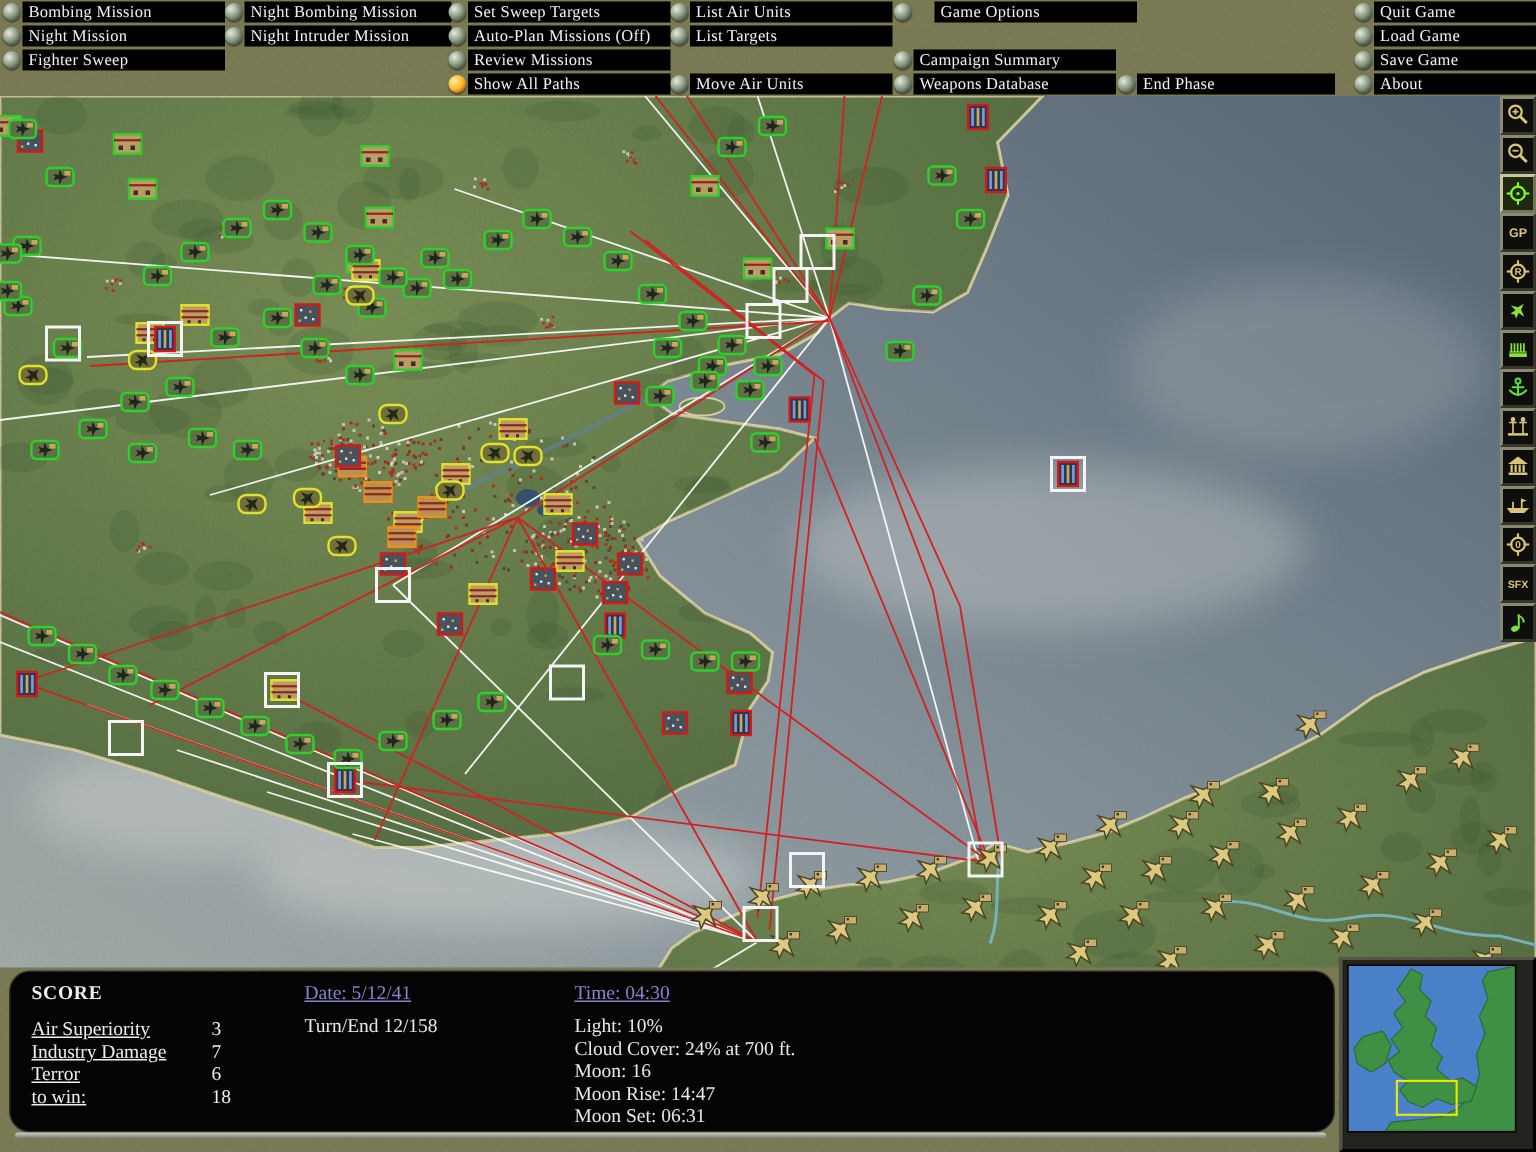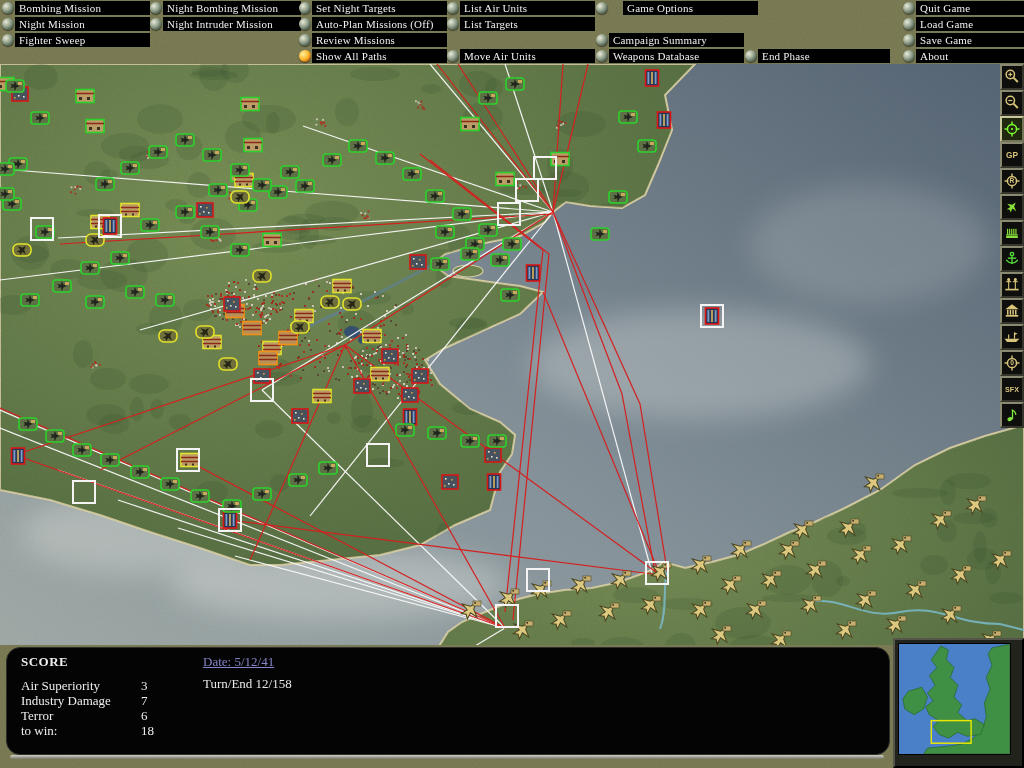--- a/index.html
+++ b/index.html
@@ -23,21 +23,21 @@
   .tool.active{background:#20280f;border-color:#c8c89a;}
   
   .bottomstrip{position:absolute;left:0;top:645px;width:946px;height:123px;z-index:50;background:#7f7f58;overflow:hidden;}
   .panel{position:absolute;left:6px;top:2px;width:882px;height:106px;background:#040404;
          border-radius:14px;border:1px solid #2e2e2a;}
   .panel-underline{position:absolute;left:10px;top:110px;width:874px;height:4px;border-radius:3px;
          background:linear-gradient(#d0d0c8,#76766a);}
   .score-col{position:absolute;left:14px;top:6px;color:#eee;font-size:13px;}
   .score-title{font-weight:bold;letter-spacing:.5px;margin-bottom:8px;}
   .srow{height:15px;line-height:15px;}
-  .srow .lbl{display:inline-block;width:120px;}
+  .srow .lbl{display:inline-block;width:120px;text-decoration:underline;}
   .date-col{position:absolute;left:196px;top:6px;font-size:13px;}
   .time-col{position:absolute;left:376px;top:6px;font-size:13px;}
   .purple{color:#8585c9;text-decoration:underline;}
   .irow{height:15px;line-height:15px;color:#e8e8e8;}
   .date-col .turn{margin-top:6px;color:#e8e8e8;}
   .time-col .first-gap{height:6px;}
   
   .minimap{position:absolute;left:893px;top:638px;width:121px;height:120px;z-index:55;
            background:#23231d;border:2px outset #55554a;padding:3px;}
   .minimap svg{display:block;border:1px solid #000;}
@@ -1953,21 +1953,21 @@
       <div class="mbtn" style="left:15px;top:1px;width:131px">Bombing Mission</div>
       <div class="sph" style="left:2px;top:18px"></div>
       <div class="mbtn" style="left:15px;top:17px;width:131px">Night Mission</div>
       <div class="sph" style="left:2px;top:34px"></div>
       <div class="mbtn" style="left:15px;top:33px;width:131px">Fighter Sweep</div>
       <div class="sph" style="left:150px;top:2px"></div>
       <div class="mbtn" style="left:163px;top:1px;width:134px">Night Bombing Mission</div>
       <div class="sph" style="left:150px;top:18px"></div>
       <div class="mbtn" style="left:163px;top:17px;width:134px">Night Intruder Mission</div>
       <div class="sph" style="left:299px;top:2px"></div>
-      <div class="mbtn" style="left:312px;top:1px;width:131px">Set Night Targets</div>
+      <div class="mbtn" style="left:312px;top:1px;width:131px">Set Sweep Targets</div>
       <div class="sph" style="left:299px;top:18px"></div>
       <div class="mbtn" style="left:312px;top:17px;width:131px">Auto-Plan Missions (Off)</div>
       <div class="sph" style="left:299px;top:34px"></div>
       <div class="mbtn" style="left:312px;top:33px;width:131px">Review Missions</div>
       <div class="sph lit" style="left:299px;top:50px"></div>
       <div class="mbtn" style="left:312px;top:49px;width:131px">Show All Paths</div>
       <div class="sph" style="left:447px;top:2px"></div>
       <div class="mbtn" style="left:460px;top:1px;width:131px">List Air Units</div>
       <div class="sph" style="left:447px;top:18px"></div>
       <div class="mbtn" style="left:460px;top:17px;width:131px">List Targets</div>
@@ -2135,20 +2135,31 @@
             <div class="srow"><span class="lbl">Air Superiority</span><span class="val">3</span></div>
             <div class="srow"><span class="lbl">Industry Damage</span><span class="val">7</span></div>
             <div class="srow"><span class="lbl">Terror</span><span class="val">6</span></div>
             <div class="srow"><span class="lbl">to win:</span><span class="val">18</span></div>
           </div>
       </div>
       <div class="date-col">
         <div class="purple">Date: 5/12/41</div>
         <div class="turn">Turn/End 12/158</div>
       </div>
+      <div class="time-col">
+        <div class="purple">Time: 04:30</div>
+        <div class="first-gap"></div>
+        <div id="info-rows">
+            <div class="irow">Light: 10%</div>
+            <div class="irow">Cloud Cover: 24% at 700 ft.</div>
+            <div class="irow">Moon: 16</div>
+            <div class="irow">Moon Rise: 14:47</div>
+            <div class="irow">Moon Set: 06:31</div>
+          </div>
+      </div>
     </div>
     <div class="panel-underline"></div>
   </div>
 
   <div class="minimap" id="minimap">
       <svg width="111" height="110" viewBox="0 0 117 112" preserveAspectRatio="none">
         <rect width="117" height="112" fill="#4a80c8"></rect>
         <path d="M98,4 L117,0 L117,112 L26,112 L30,106 L52,104 L66,102 L78,96 L88,86 L92,74 L90,60 L96,46 L92,34 L98,22 L94,10 Z" fill="#3f9045" stroke="#2a6a30" stroke-width="0.8"></path>
         <path d="M44,2 L52,6 L50,16 L58,24 L54,34 L62,42 L58,54 L66,62 L62,70 L72,78 L80,76 L90,82 L86,92 L72,94 L62,90 L52,96 L42,92 L36,84 L42,78 L32,72 L28,64 L36,58 L30,50 L38,42 L32,32 L40,24 L34,16 L40,8 Z" fill="#3f9045" stroke="#2a6a30" stroke-width="0.8"></path>
         <path d="M10,48 L24,44 L30,54 L26,66 L16,72 L6,66 L4,56 Z" fill="#3f9045" stroke="#2a6a30" stroke-width="0.8"></path>

